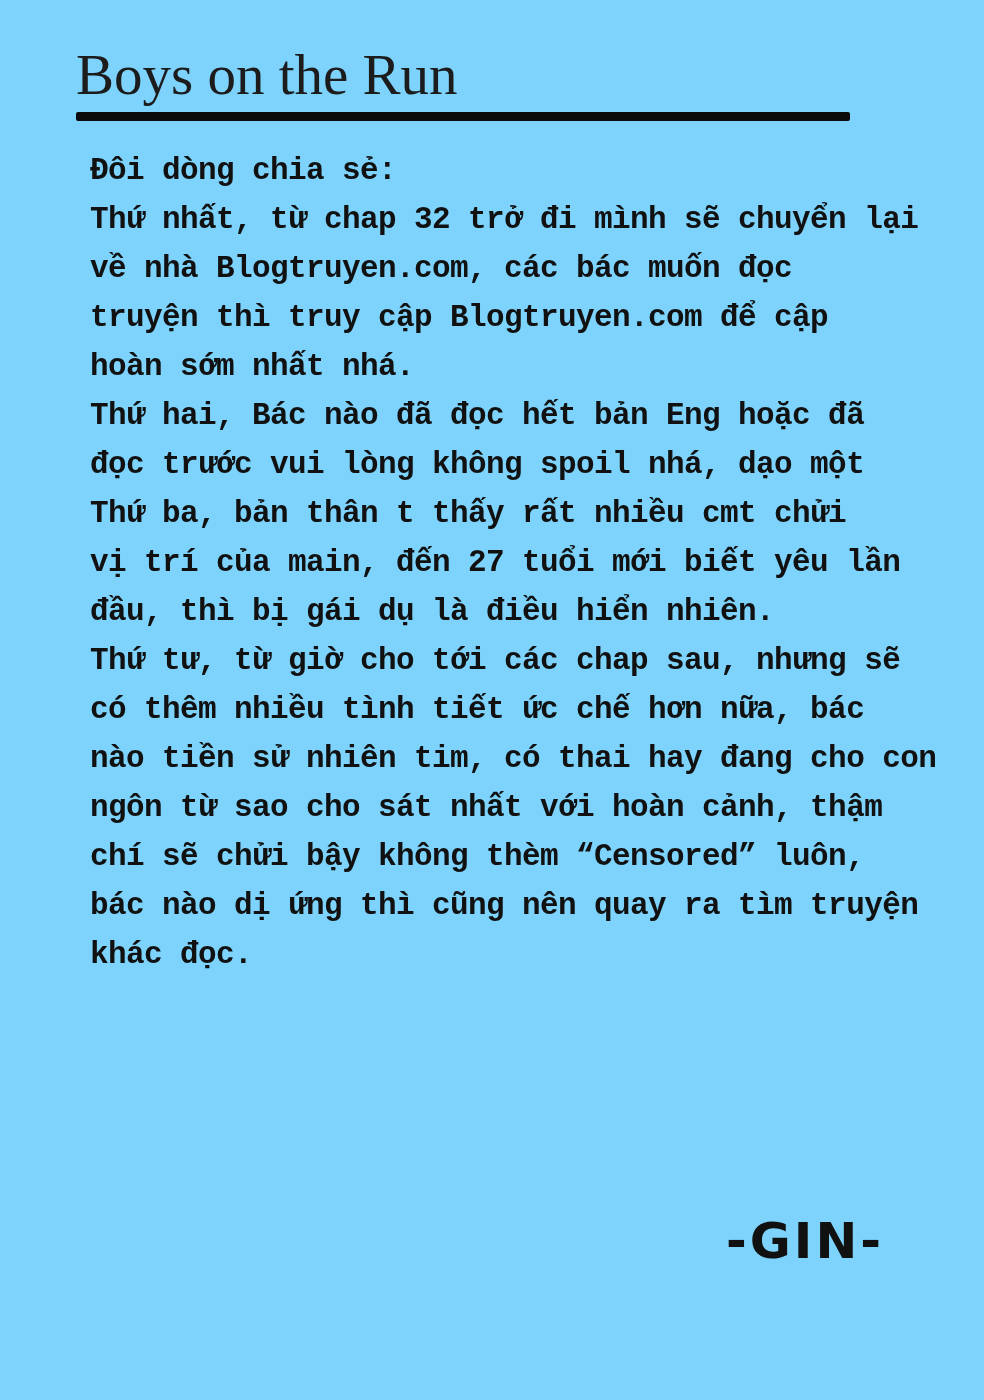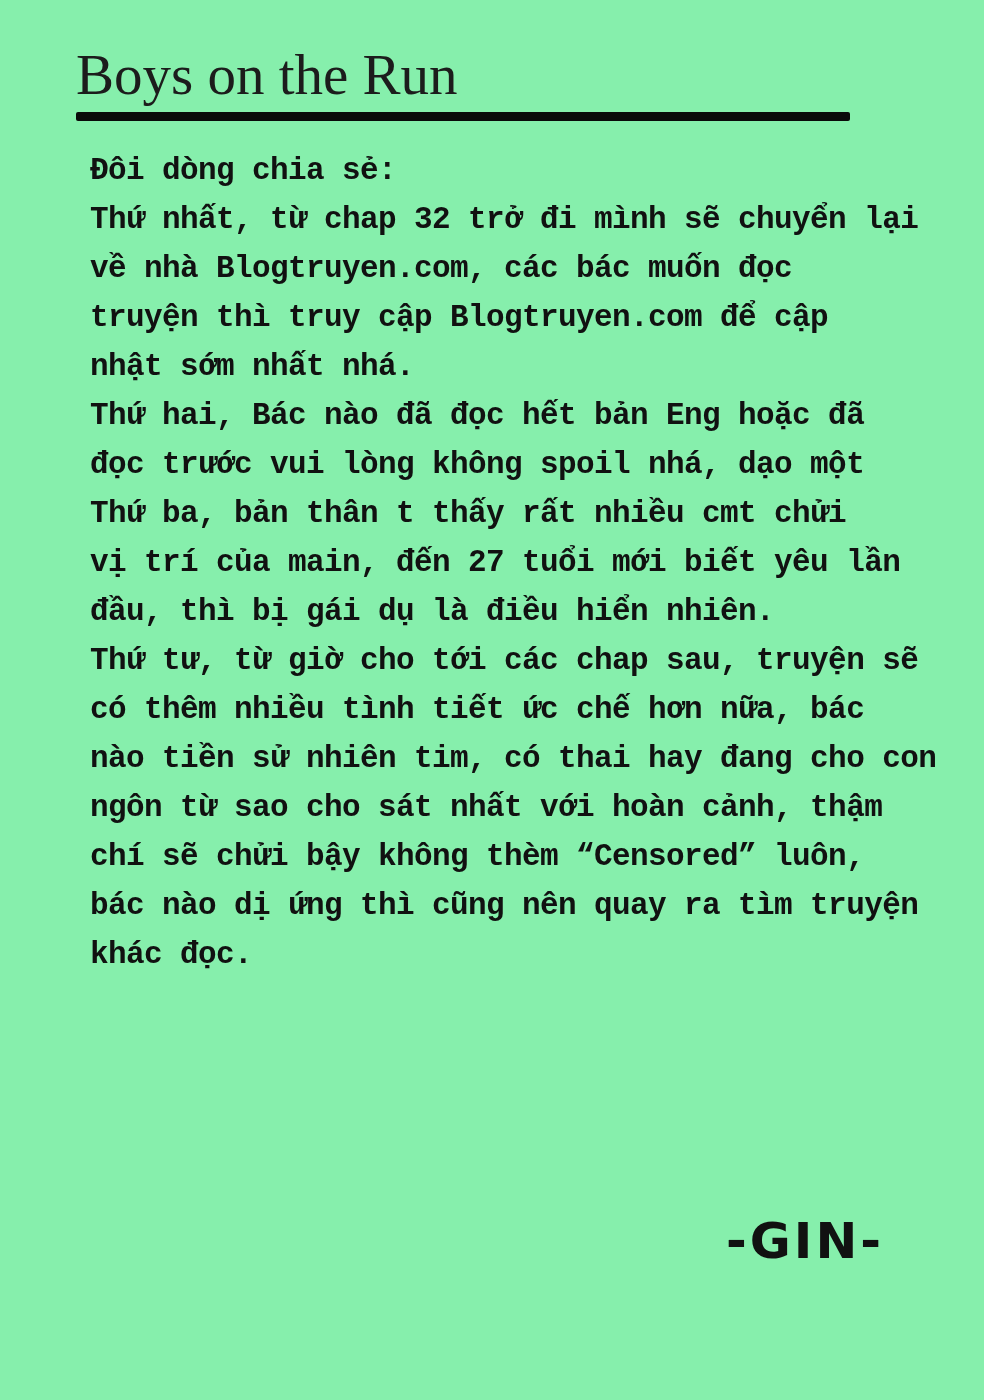--- a/index.html
+++ b/index.html
@@ -4,21 +4,21 @@
 <style>
   html, body {
     margin: 0;
     padding: 0;
     background: #ffffff;
   }
   .page {
     position: relative;
     width: 984px;
     height: 1400px;
-    background: #86efac;
+    background: #7dd3fc;
     overflow: hidden;
     font-family: "DejaVu Sans", sans-serif;
     color: #0d0d0d;
   }
   .title {
     position: absolute;
     left: 76px;
     top: 42px;
     margin: 0;
     font-family: "Liberation Serif", "DejaVu Serif", serif;
@@ -74,30 +74,30 @@
 
   <h1 class="title">Boys on the Run</h1>
   <div class="title-rule"></div>
 
   <div class="note">
     <div class="line">Đôi dòng chia sẻ:</div>
 
     <div class="line">Thứ nhất, từ chap 32 trở đi mình sẽ chuyển lại</div>
     <div class="line">về nhà Blogtruyen.com, các bác muốn đọc</div>
     <div class="line">truyện thì truy cập Blogtruyen.com để cập</div>
-    <div class="line">nhật sớm nhất nhá.</div>
+    <div class="line">hoàn sớm nhất nhá.</div>
 
     <div class="line">Thứ hai, Bác nào đã đọc hết bản Eng hoặc đã</div>
     <div class="line">đọc trước vui lòng không spoil nhá, dạo một</div>
 
     <div class="line">Thứ ba, bản thân t thấy rất nhiều cmt chửi</div>
     <div class="line">vị trí của main, đến 27 tuổi mới biết yêu lần</div>
     <div class="line">đầu, thì bị gái dụ là điều hiển nhiên.</div>
 
-    <div class="line">Thứ tư, từ giờ cho tới các chap sau, truyện sẽ</div>
+    <div class="line">Thứ tư, từ giờ cho tới các chap sau, nhưng sẽ</div>
     <div class="line">có thêm nhiều tình tiết ức chế hơn nữa, bác</div>
     <div class="line">nào tiền sử nhiên tim, có thai hay đang cho con</div>
 
     <div class="line">ngôn từ sao cho sát nhất với hoàn cảnh, thậm</div>
     <div class="line">chí sẽ chửi bậy không thèm “Censored” luôn,</div>
     <div class="line">bác nào dị ứng thì cũng nên quay ra tìm truyện</div>
     <div class="line">khác đọc.</div>
   </div>
 
   <div class="signature">-GIN-</div>

